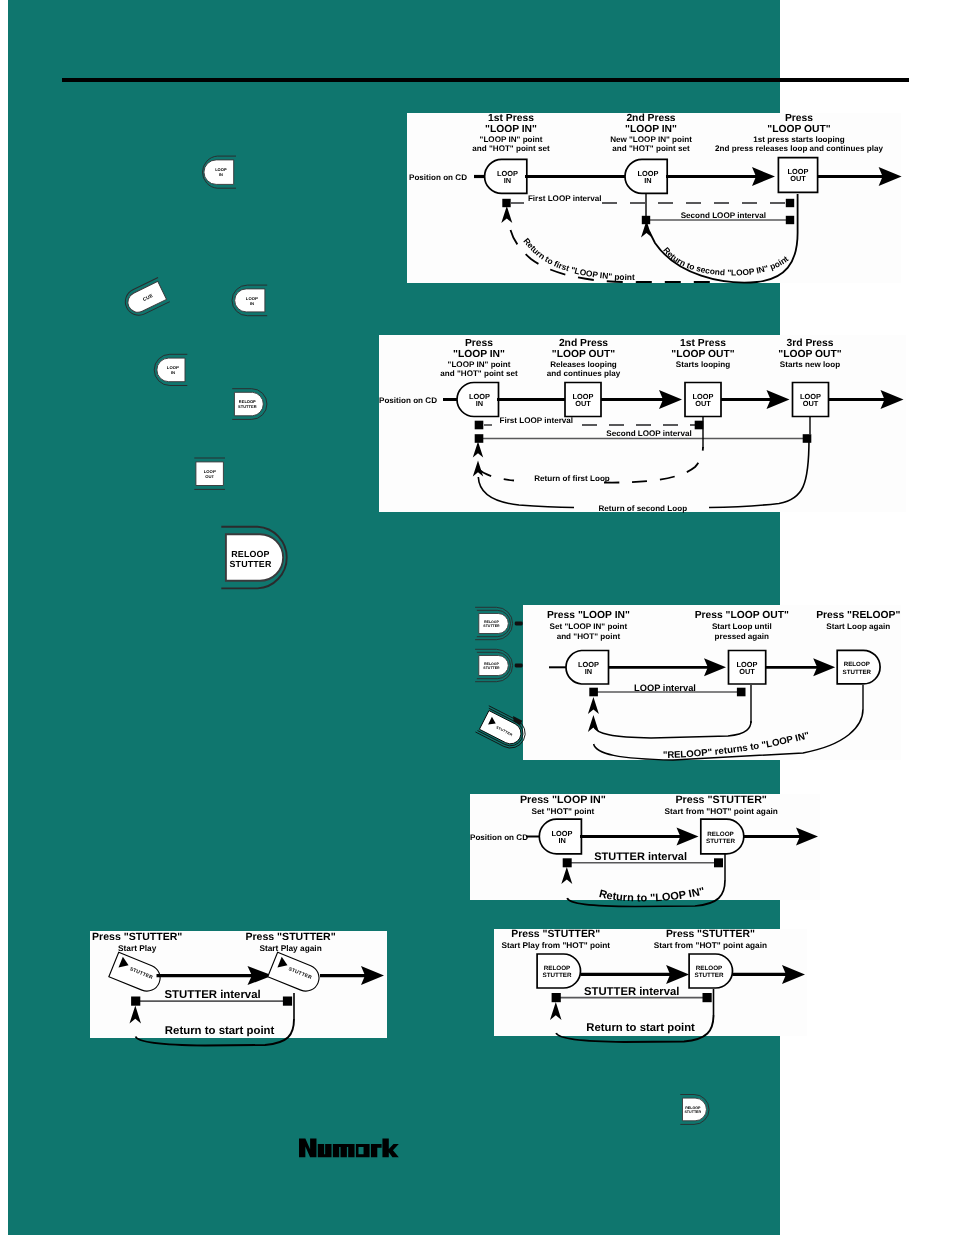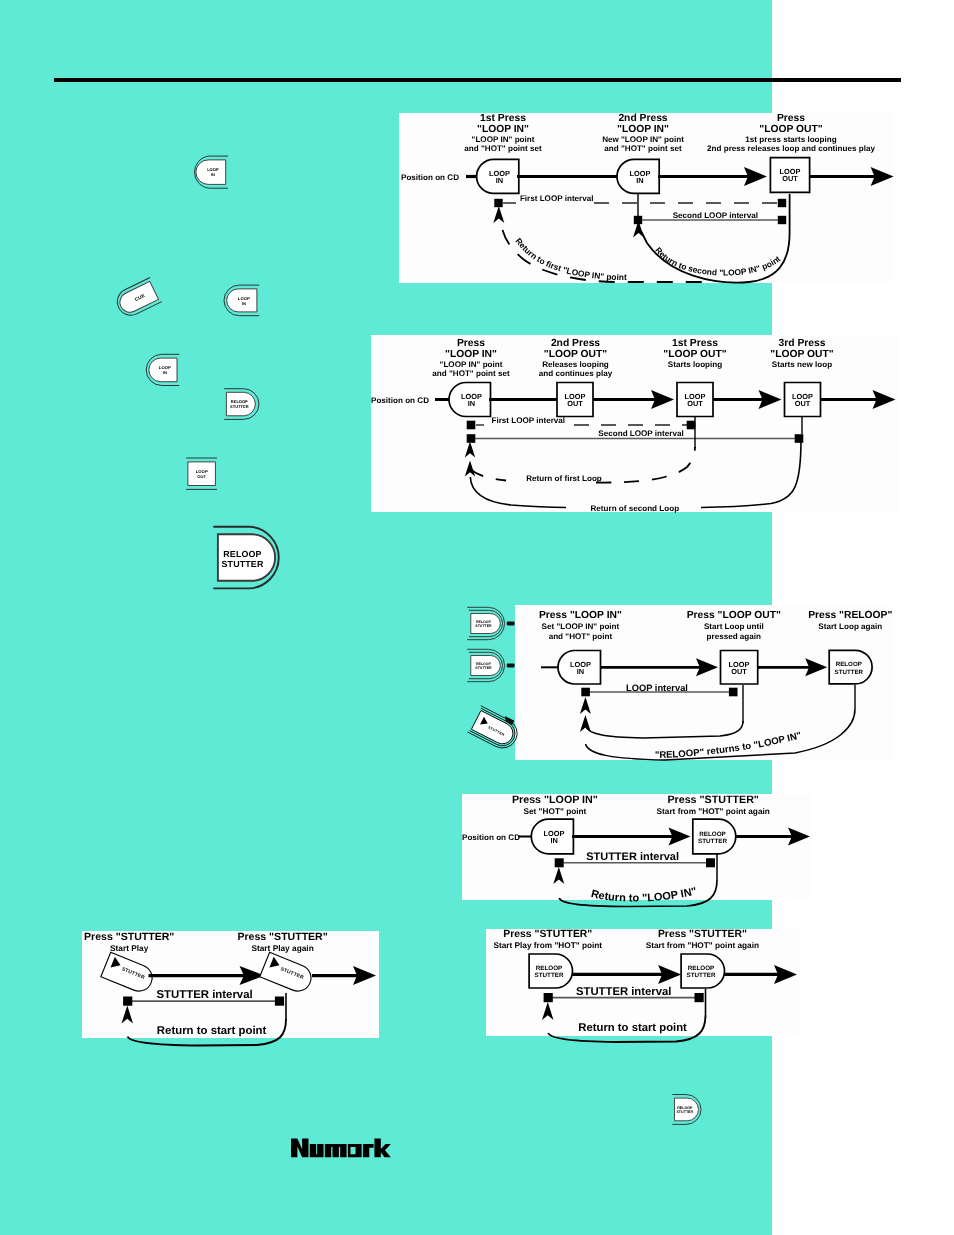--- a/index.html
+++ b/index.html
@@ -1,19 +1,19 @@
 <!DOCTYPE html>
 <html><head>
 <meta charset="utf-8">
 <style>
   html,body{margin:0;padding:0;background:#ffffff;}
   body{width:954px;height:1235px;position:relative;overflow:hidden;
        font-family:"Liberation Sans",sans-serif;
        -webkit-font-smoothing:antialiased;text-rendering:geometricPrecision;}
-  .page{position:absolute;left:0;top:0;width:772px;height:1235px;background:#5eead4;}
+  .page{position:absolute;left:8px;top:0;width:772px;height:1235px;background:#0f766e;}
   svg{display:block;position:absolute;overflow:visible;}
   svg text{font-family:"Liberation Sans",sans-serif;font-weight:bold;fill:#000;}
   .hdr{font-size:10.3px;}
   .sub{font-size:8.1px;}
   .il{font-size:8.1px;}
   .axl{font-size:8.1px;}
   .rt{font-size:8.4px;}
   .rule{position:absolute;left:54px;top:78px;width:847px;height:4px;background:#000;}
 </style>
 </head>

